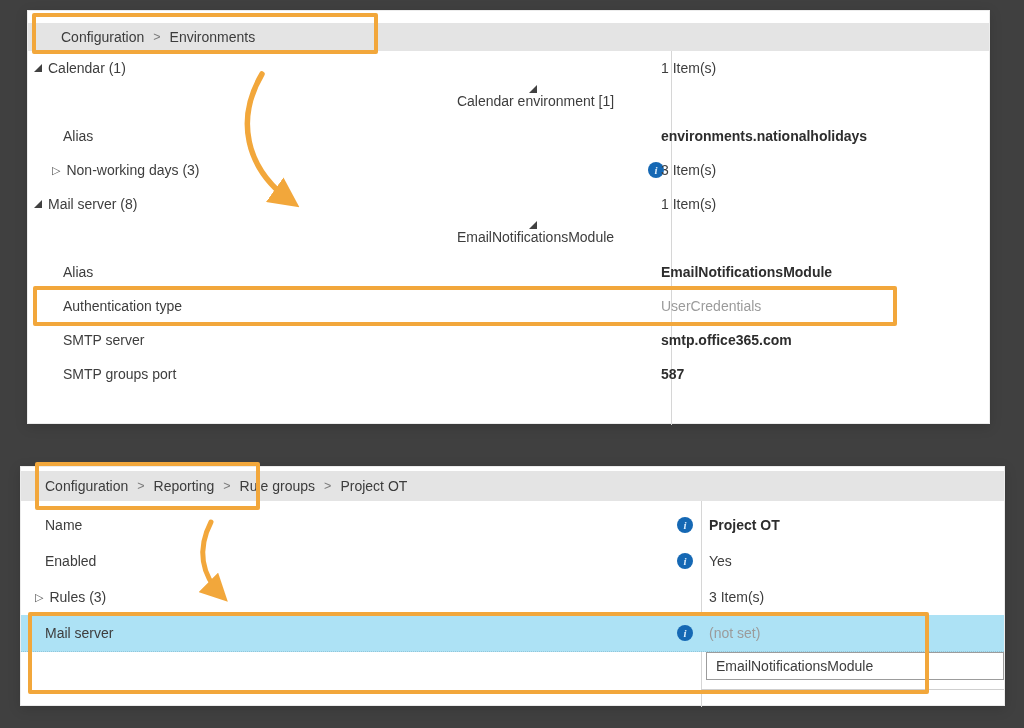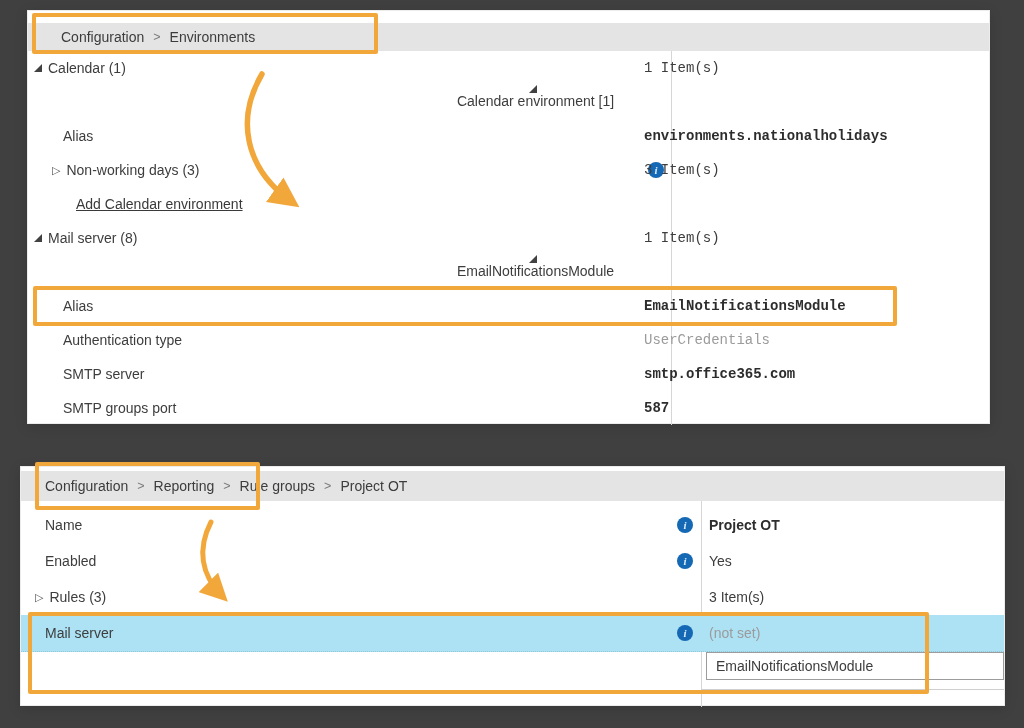--- a/index.html
+++ b/index.html
@@ -39,21 +39,21 @@
   .tri-exp{display:inline-block;width:0;height:0;border-bottom:8px solid #414141;
            border-left:8px solid transparent;margin-right:6px;flex:none;}
   .tri-col{display:inline-block;font-size:11px;color:#4a4a4a;margin-right:6px;line-height:1;flex:none;}
   .tri-col::before{content:"\25B7";}
 
   .lbl{white-space:nowrap;}
   .link{text-decoration:underline;color:#3a3a3a;}
 
   
   .val{position:absolute;white-space:nowrap;font-size:14px;color:#3d3d3d;}
-  .rows-env .val{left:616px;font-family:Liberation Mono, monospace;}
+  .rows-env .val{left:633px;}
   .rows-rep .val{left:688px;}
   .val.bold{font-weight:bold;color:#2d2d2d;}
   .val.muted{color:#9b9b9b;}
 
   
   .info{position:absolute;top:50%;transform:translateY(-50%);width:16px;height:16px;
         border-radius:50%;background:#1568b4;color:#d9ebfb;display:flex;align-items:center;
         justify-content:center;font-family:"Liberation Serif",serif;font-style:italic;
         font-weight:bold;font-size:11px;flex:none;}
   .rows-env .info{left:620px;}
@@ -116,23 +116,20 @@
         <span class="val bold">environments.nationalholidays</span>
       </div>
 
       <div class="row lvl3t">
         <span class="tri-col"></span>
         <span class="lbl">Non-working days (3)</span>
         <span class="info"></span>
         <span class="val">3 Item(s)</span>
       </div>
 
-      <div class="row linkrow">
-        <span class="lbl link">Add Calendar environment</span>
-      </div>
 
       <div class="row lvl1">
         <span class="tri-exp"></span>
         <span class="lbl">Mail server (8)</span>
         <span class="val">1 Item(s)</span>
       </div>
 
       <div class="row lvl2">
         <span class="tri-exp"></span>
         <span class="lbl">EmailNotificationsModule</span>

